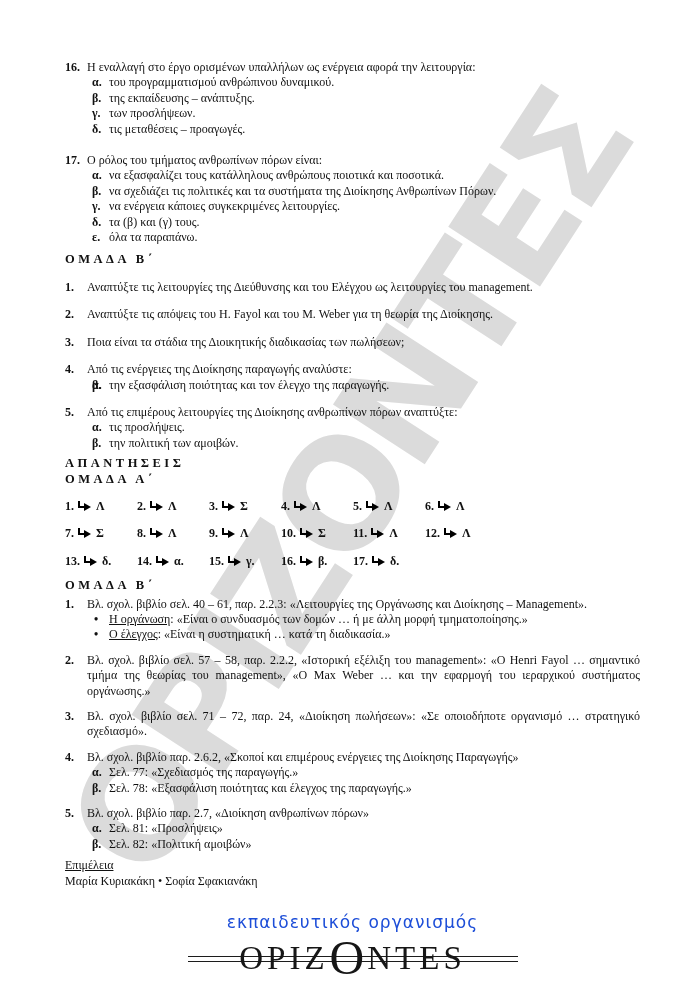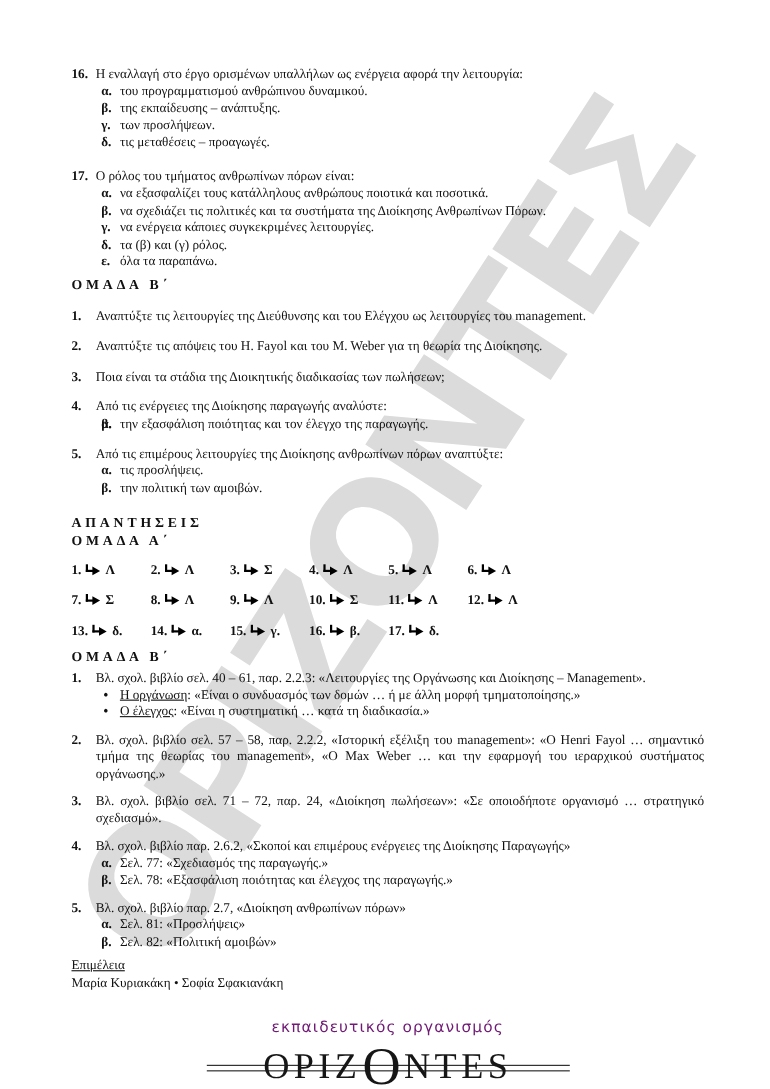--- a/index.html
+++ b/index.html
@@ -28,21 +28,21 @@
   .u{text-decoration:underline;}
   .just{text-align:justify;}
   .mt10{margin-top:10px;}
   .mt12{margin-top:12px;}
   .mt16{margin-top:16px;}
   .h{
     font-weight:bold;font-size:12.5px;
     letter-spacing:3.5px;margin:0;
   }
   .h-oma-b1{margin-top:7px;margin-bottom:2px;}
-  .h-apant{margin-top:17px;}
+  .h-apant{margin-top:5px;}
   .h-oma-a{margin-top:0;}
   .h-oma-b2{margin-top:9px;margin-bottom:3px;}
   
   .ans-row{margin-top:12px;white-space:nowrap;}
   .ans-row:first-of-type{margin-top:9px;}
   .cell{display:inline-block;width:69px;font-weight:bold;}
   .cell:last-child{width:auto;}
   .arr{display:inline-block;position:relative;width:14px;height:9px;margin:0 5px 0 3px;}
   .arr::before{
     content:'';position:absolute;left:1px;top:0;width:5px;height:5px;
@@ -51,21 +51,21 @@
   .arr::after{
     content:'';position:absolute;left:7px;top:2px;width:0;height:0;
     border-left:7px solid #000;border-top:4px solid transparent;border-bottom:4px solid transparent;
   }
   
   .credits{text-align:left;margin-top:6px;font-weight:normal;}
   .credits .t{text-decoration:underline;}
   .footer{text-align:center;margin-top:26px;}
   .org-line{
     font-family:"DejaVu Sans","Liberation Sans",sans-serif;
-    font-size:14px;color:#701a75;letter-spacing:1px;
+    font-size:17px;color:#1d4ed8;letter-spacing:1px;
   }
   .logo{
     position:relative;width:330px;margin:4px auto 0 auto;height:48px;
   }
   .logo-lines{
     position:absolute;left:0;right:0;top:22px;height:4px;
     border-top:1.6px solid #1c1c1c;border-bottom:1.6px solid #1c1c1c;
   }
   .logo-text{
     position:relative;display:flex;align-items:center;justify-content:center;height:48px;
@@ -91,21 +91,21 @@
       <div class="opt"><span class="lbl">γ.</span><span>των προσλήψεων.</span></div>
       <div class="opt"><span class="lbl">δ.</span><span>τις μεταθέσεις – προαγωγές.</span></div>
     </div>
 
     <div class="item mt16">
       <span class="num">17.</span>
       <span>Ο ρόλος του τμήματος ανθρωπίνων πόρων είναι:</span>
       <div class="opt"><span class="lbl">α.</span><span>να εξασφαλίζει τους κατάλληλους ανθρώπους ποιοτικά και ποσοτικά.</span></div>
       <div class="opt"><span class="lbl">β.</span><span>να σχεδιάζει τις πολιτικές και τα συστήματα της Διοίκησης Ανθρωπίνων Πόρων.</span></div>
       <div class="opt"><span class="lbl">γ.</span><span>να ενέργεια κάποιες συγκεκριμένες λειτουργίες.</span></div>
-      <div class="opt"><span class="lbl">δ.</span><span>τα (β) και (γ) ρόλος.</span></div>
+      <div class="opt"><span class="lbl">δ.</span><span>τα (β) και (γ) τους.</span></div>
       <div class="opt"><span class="lbl">ε.</span><span>όλα τα παραπάνω.</span></div>
     </div>
 
     <p class="h h-oma-b1">ΟΜΑΔΑ Β΄</p>
 
     <div class="item mt12">
       <span class="num">1.</span>
       <span>Αναπτύξτε τις λειτουργίες της Διεύθυνσης και του Ελέγχου ως λειτουργίες του management.</span>
     </div>
     <div class="item mt12">

